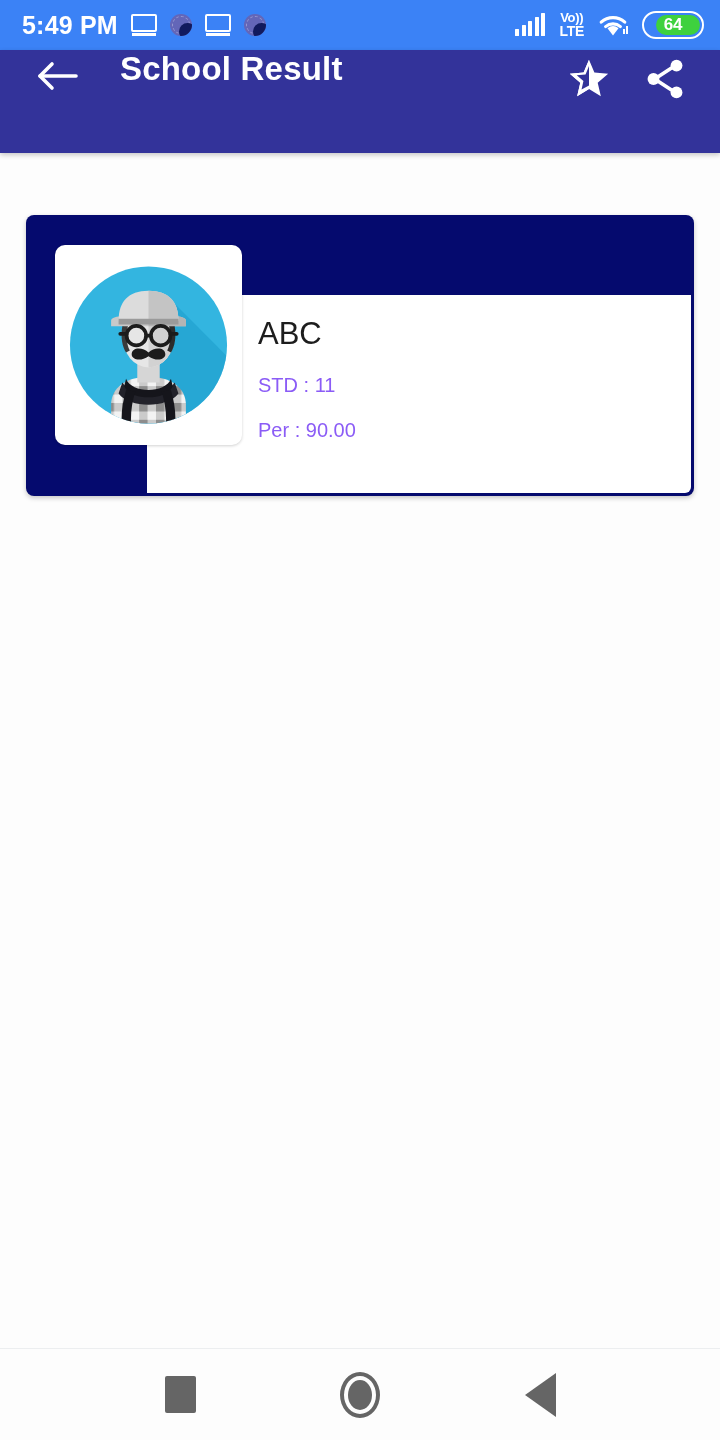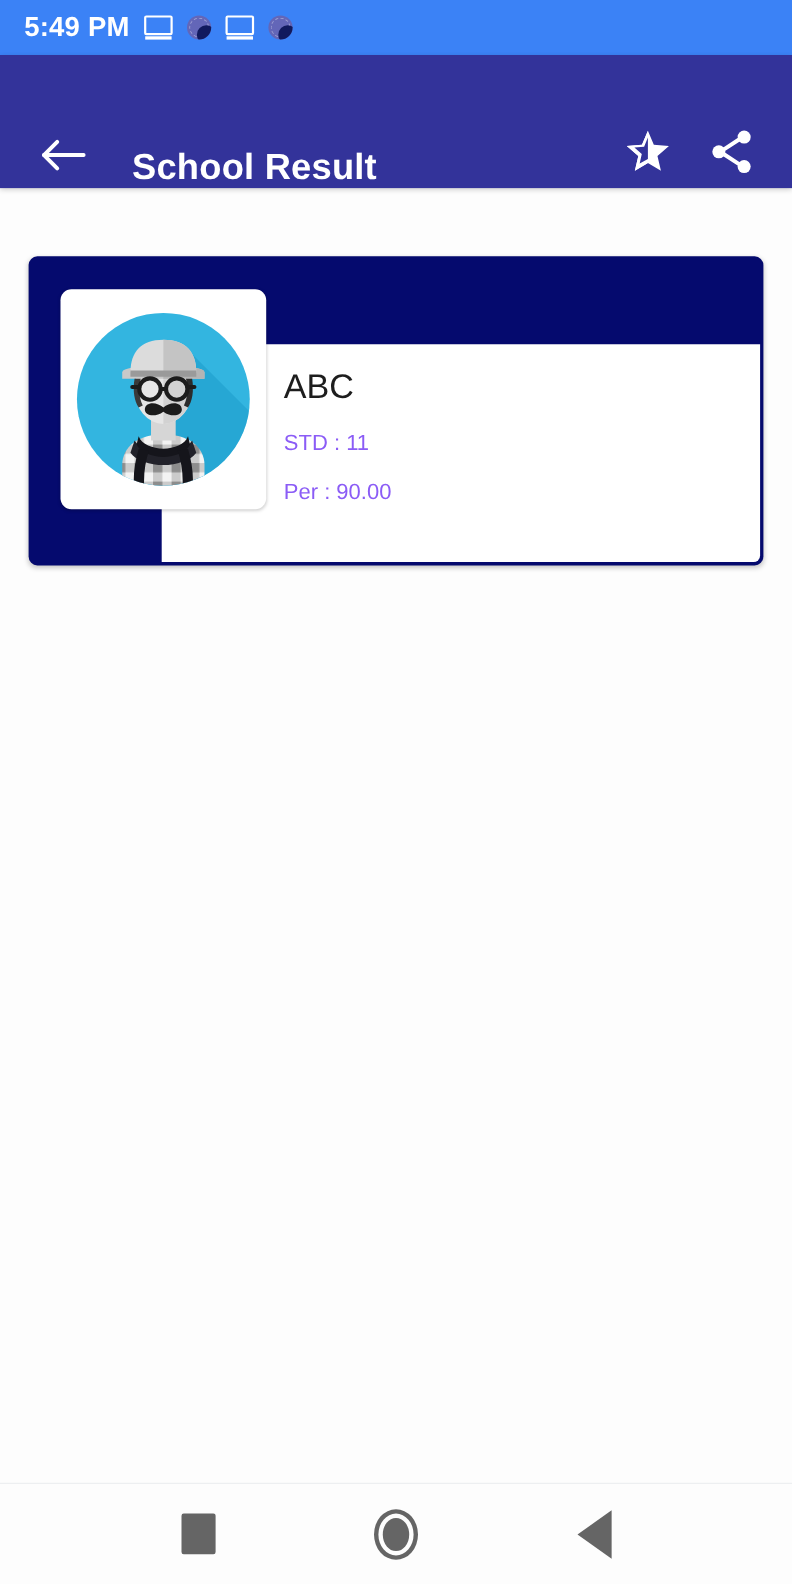--- a/index.html
+++ b/index.html
@@ -66,23 +66,23 @@
     position:absolute; right:2px; top:2px; bottom:2px; width:44px;
     background:#3ed13e; border-radius:12px;
   }
   .ic-battery .lvl{
     position:relative; z-index:2; width:100%; text-align:center;
     font-size:17px; font-weight:bold; color:#ffffff; letter-spacing:-.3px;
   }
 
   
   .app-bar{
-    height:121px; width:720px;
+    height:103px; width:720px;
     background:#33339a;
-    display:flex; align-items:flex-end;
+    display:flex; align-items:flex-start;
     padding:0 24px 0 30px;
     box-shadow:0 2px 5px rgba(0,0,0,.22);
     position:relative; z-index:5;
   }
   .back-btn{ width:56px; height:56px; display:flex; align-items:center; justify-content:center; }
   .app-title{
     color:#ffffff; font-size:33px; font-weight:bold;
     margin-left:34px; flex:1; letter-spacing:.2px;
   }
   .bar-action{ width:62px; height:62px; display:flex; align-items:center; justify-content:center; margin-left:14px; }
@@ -158,20 +158,49 @@
         <div class="base"></div>
     </div>
     <div class="ic-badge"></div>
     <div class="ic-cast">
       <div class="scr"></div>
         <div class="base"></div>
     </div>
     <div class="ic-badge"></div>
   </div>
 
+  <div class="status-right">
+    <div class="ic-signal">
+      <i></i>
+        <i></i>
+        <i></i>
+        <i></i>
+        <i></i>
+    </div>
+
+    <div class="ic-volte">
+      <span class="t">Vo))</span>
+      <span class="b">LTE</span>
+    </div>
+
+    <div class="ic-wifi">
+      <svg width="30" height="24" viewBox="0 0 30 24">
+        <path d="M15 22.5 L9.5 15.2 A9 9 0 0 1 20.5 15.2 Z" fill="#fff"></path>
+        <path d="M3.2 9.2 A17.5 17.5 0 0 1 26.8 9.2" stroke="#fff" stroke-width="3.1" fill="none" stroke-linecap="round"></path>
+        <path d="M7.6 13.6 A11.4 11.4 0 0 1 22.4 13.6" stroke="#fff" stroke-width="3.1" fill="none" stroke-linecap="round"></path>
+        <rect x="25" y="16" width="2" height="5" fill="#fff"></rect>
+        <rect x="28" y="13" width="2" height="8" fill="#fff"></rect>
+      </svg>
+    </div>
+
+    <div class="ic-battery">
+      <div class="fill"></div>
+      <div class="lvl">64</div>
+    </div>
+  </div>
 </div>
 
 <div class="app-bar">
   <div class="back-btn">
     <span>
       <svg width="42" height="34" viewBox="0 0 42 34">
         <path d="M3 17 H39" stroke="#fff" stroke-width="3.6" stroke-linecap="round"></path>
         <path d="M15 5 L3 17 L15 29" stroke="#fff" stroke-width="3.6" fill="none" stroke-linecap="round" stroke-linejoin="round"></path>
       </svg>
     </span>

